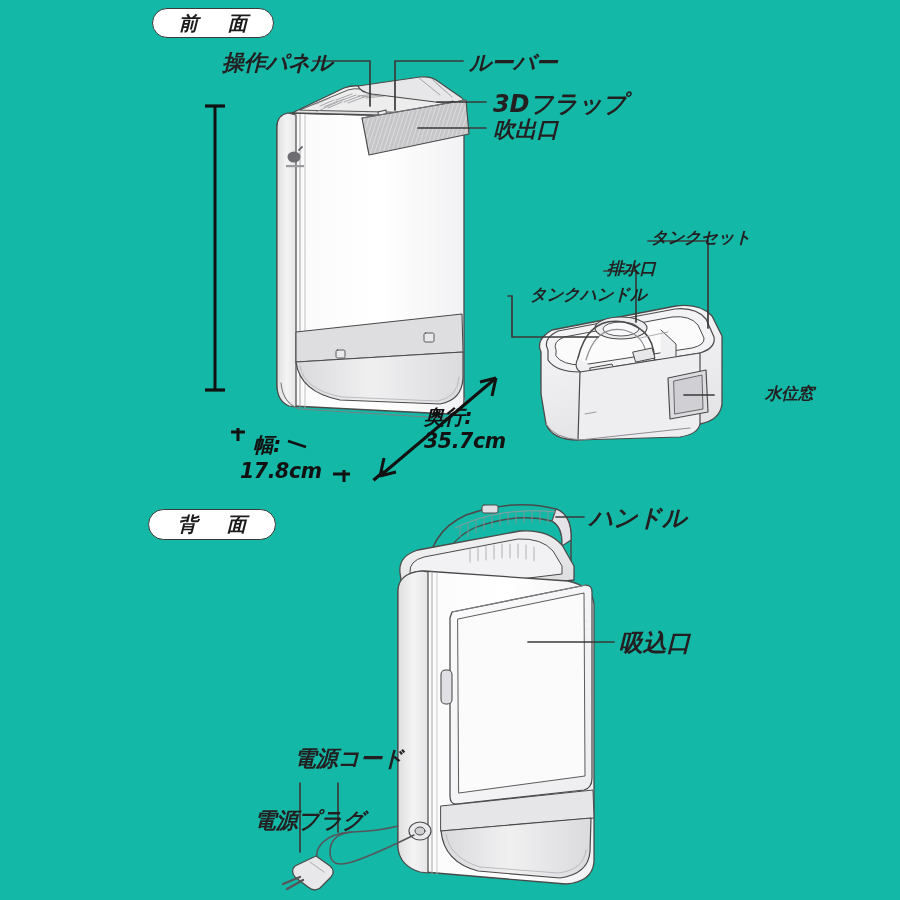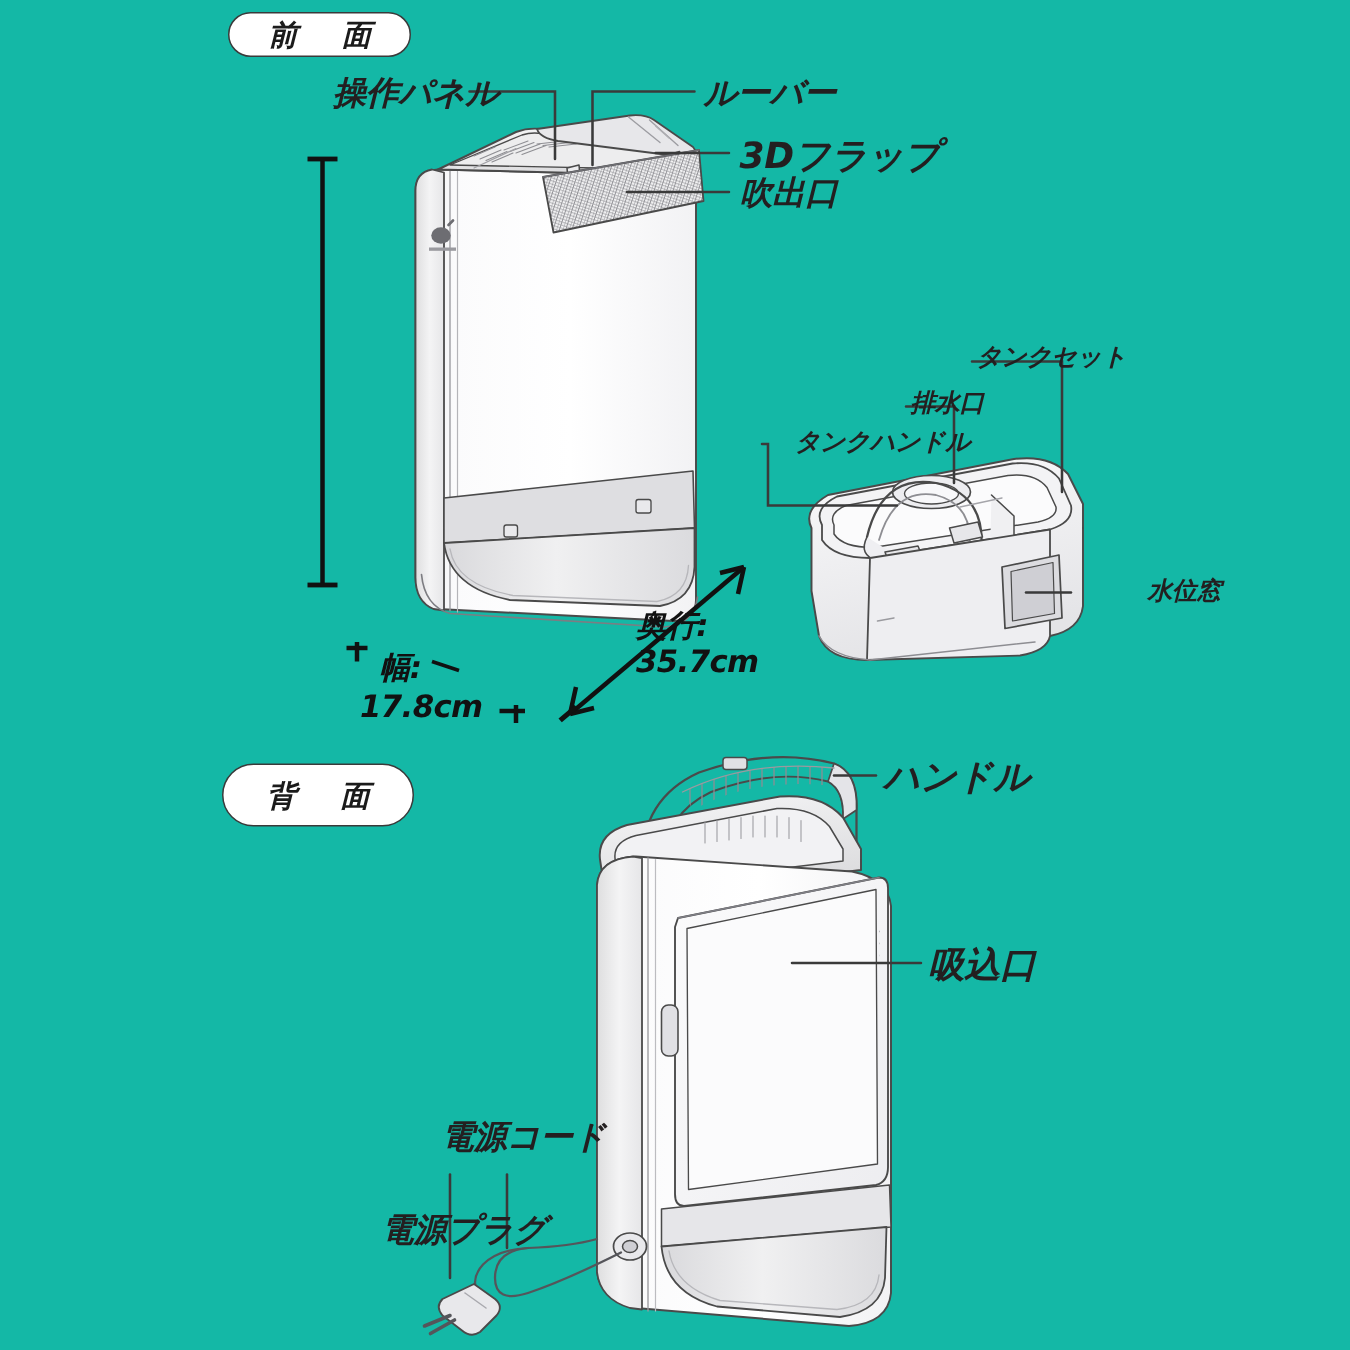--- a/index.html
+++ b/index.html
@@ -308,21 +308,21 @@
 
       <path d="M380,476 L496,378" stroke-width="3"></path>
       <path d="M380,476 L384,458 M380,476 L396,472" stroke-width="3"></path>
       <path d="M496,378 L480,382 M496,378 L492,396" stroke-width="3"></path>
       <rect x="372" y="474" width="14" height="3.4" fill="#111111" stroke="none" transform="rotate(-40 379 476)"></rect>
     </g>
   </svg>
 
   <div class="badge" style="left:152px; top:8px; width:122px; height:30px;">前　面</div>
 
-  <div class="badge" style="left:148px; top:509px; width:128px; height:42px;">背　面</div>
+  <div class="badge" style="left:148px; top:509px; width:128px; height:31px;">背　面</div>
 
   <div class="lbl sz17" style="left:222px; top:50px;">操作パネル</div>
 
   <div class="lbl sz17" style="left:469px; top:50px;">ルーバー</div>
 
   <div class="lbl sz19" style="left:493px; top:90px;">3Dフラップ</div>
 
   <div class="lbl sz17" style="left:493px; top:117px;">吹出口</div>
 
   <div class="lbl sz16" style="left:651px; top:228px;text-align:right;">タンクセット</div>

